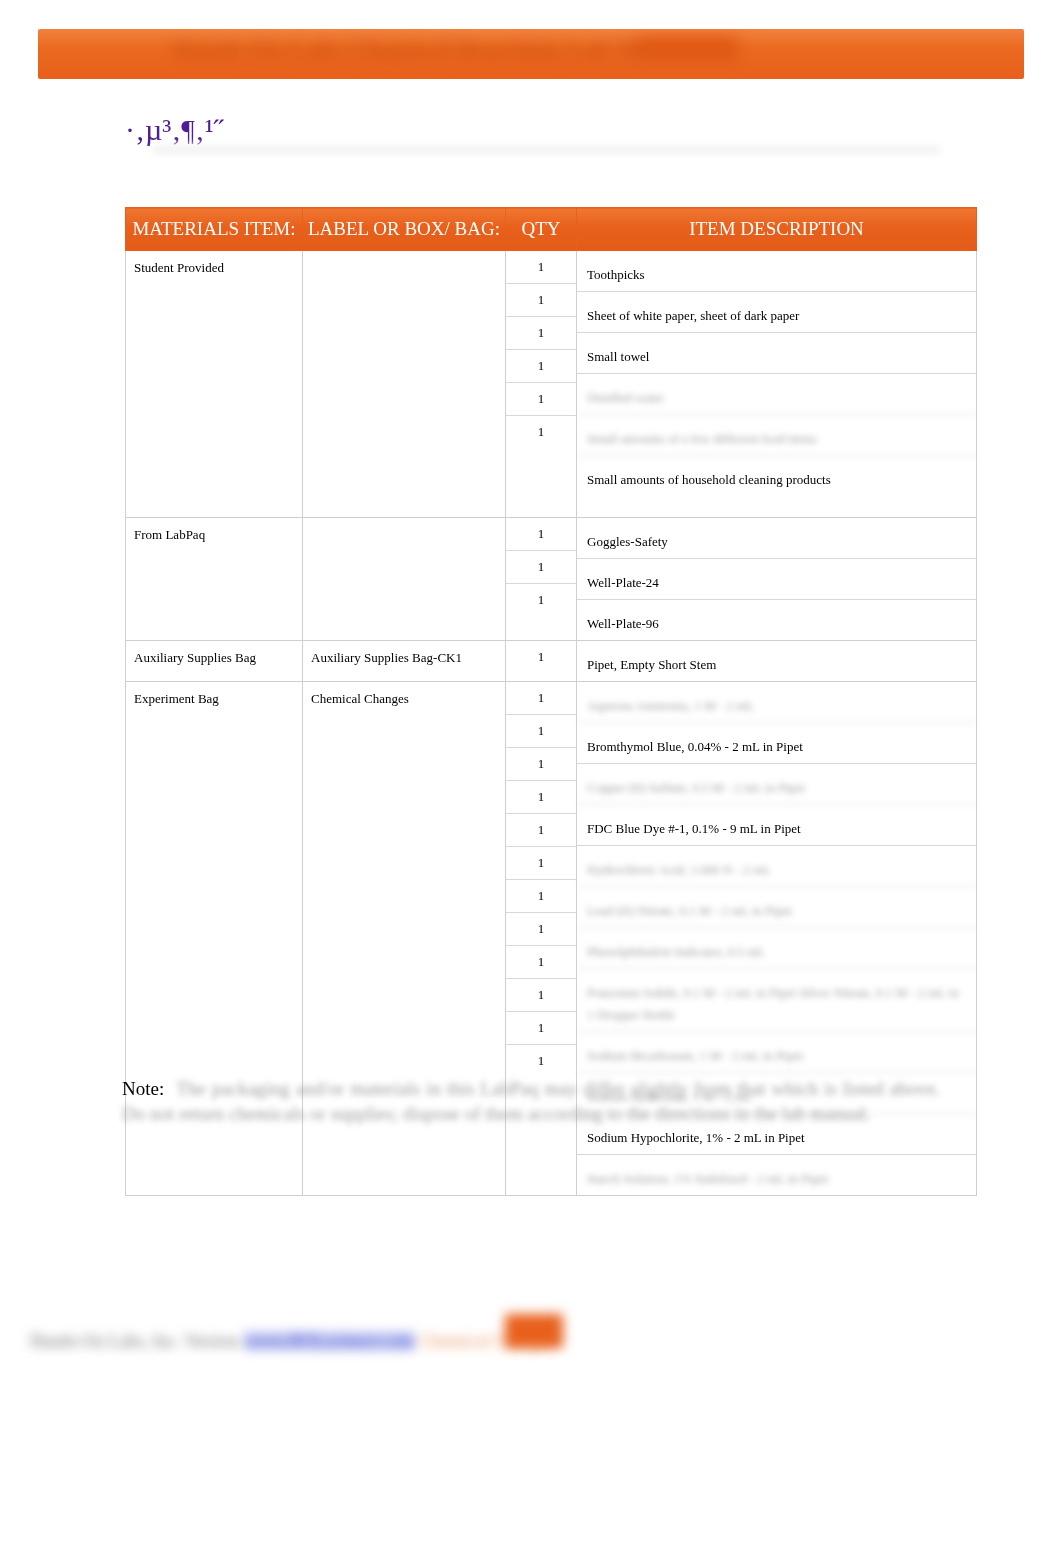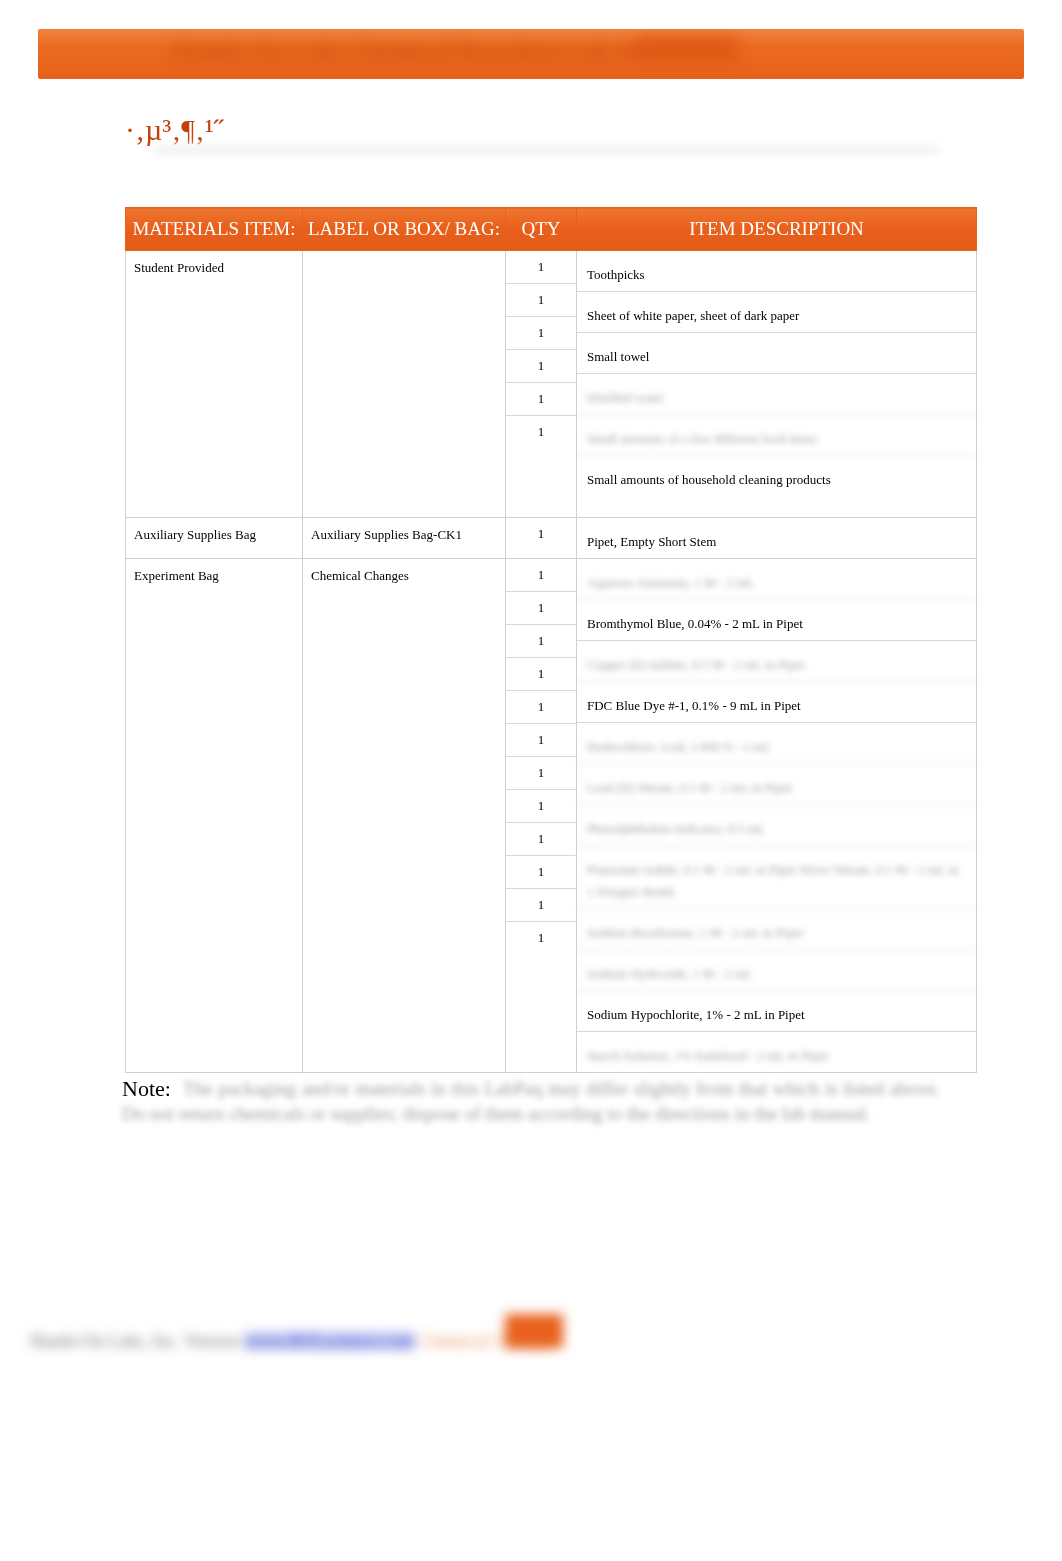--- a/index.html
+++ b/index.html
@@ -62,21 +62,21 @@
     top: 110px;
     width: 815px;
     height: 46px;
   }
   #doc-heading {
     position: absolute;
     left: 0;
     top: 0;
     font-size: 30px;
     line-height: 40px;
-    color: #c2410c;
+    color: #4c1d95;
     white-space: nowrap;
     font-family: "Liberation Serif", "DejaVu Serif", serif;
   }
   #doc-heading-rule {
     position: absolute;
     left: 28px;
     top: 34px;
     width: 787px;
     height: 12px;
     background: linear-gradient(180deg,#fbfbfb 0%, #f1f1f1 55%, #fdfdfd 100%);
@@ -152,21 +152,21 @@
 
   
   #note-block {
     position: absolute;
     left: 122px;
     top: 1076px;
     width: 818px;
   }
   #note-label {
     float: left;
-    font-size: 22px;
+    font-size: 19px;
     line-height: 25px;
     margin-right: 12px;
   }
   #note-body {
     font-size: 19px;
     line-height: 25px;
     text-align: justify;
     color: #9b9b9b;
     filter: blur(3.3px);
     user-select: none;
@@ -248,20 +248,42 @@
           </div>
         </td>
         <td class="col-desc">
           <div class="desc-list">
             <div>Toothpicks</div>
             <div>Sheet of white paper, sheet of dark paper</div>
             <div>Small towel</div>
             <div class="redacted">Distilled water</div>
             <div class="redacted">Small amounts of a few different food items</div>
             <div class="justify r-h2">Small amounts of household cleaning products</div>
+          </div>
+        </td>
+      </tr>
+      <tr>
+        <td class="col-from">
+          <div class="from-cell">From LabPaq</div>
+        </td>
+        <td class="col-label">
+          <div class="label-cell"></div>
+        </td>
+        <td class="col-qty">
+          <div class="qty-list">
+            <div>1</div>
+            <div>1</div>
+            <div>1</div>
+          </div>
+        </td>
+        <td class="col-desc">
+          <div class="desc-list">
+            <div>Goggles-Safety</div>
+            <div>Well-Plate-24</div>
+            <div>Well-Plate-96</div>
           </div>
         </td>
       </tr>
       <tr>
         <td class="col-from">
           <div class="from-cell">Auxiliary Supplies Bag</div>
         </td>
         <td class="col-label">
           <div class="label-cell">Auxiliary Supplies Bag-CK1</div>
         </td>

